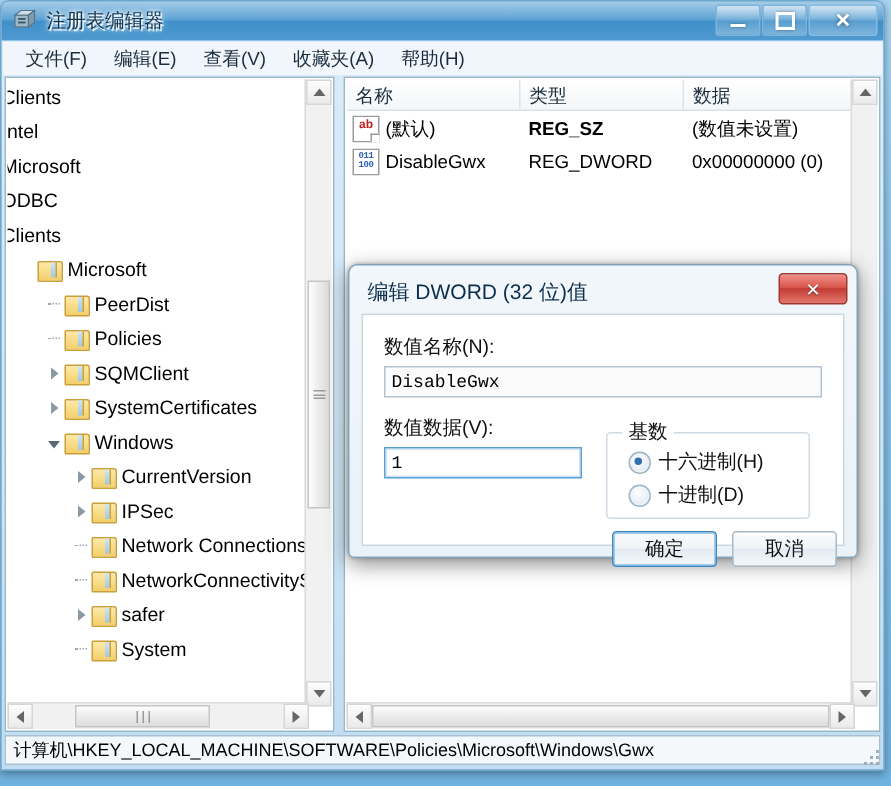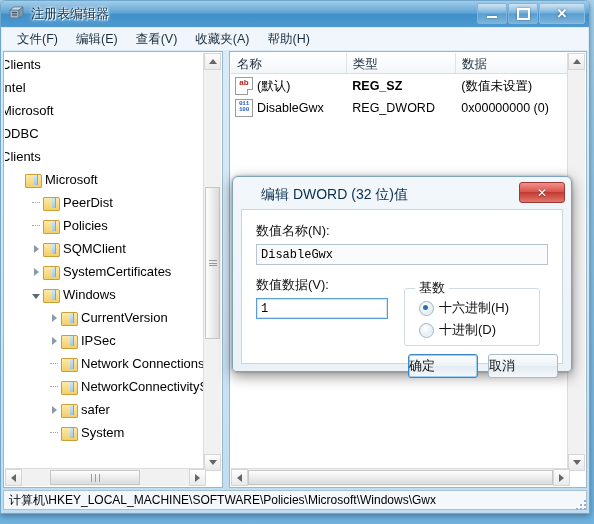--- a/index.html
+++ b/index.html
@@ -319,21 +319,20 @@
     border: 1px solid #7fa3bd;
     border-radius: 6px 6px 4px 4px;
     box-shadow: 0 4px 14px rgba(0,0,0,0.45), 0 0 3px rgba(0,0,0,0.3);
     box-sizing: border-box;
   }
   .dlg-title {
     position: absolute; left: 12px; top: 9px;
     font-size: 14px;
     color: #0b2e4d;
     white-space: nowrap;
-    margin-left: 16px;
   }
   .dlg-close {
     position: absolute; right: 6px; top: 5px;
     width: 44px; height: 19px;
     border: 1px solid #9b3a33;
     border-radius: 3px;
     background: linear-gradient(180deg,#f0918a 0%, #d9564c 45%, #c33c33 50%, #e2766c 100%);
     display:flex; align-items:center; justify-content:center;
     color: #ffffff; font-weight: bold; font-size: 12px;
     text-shadow: 0 1px 1px rgba(0,0,0,0.45);
@@ -401,21 +400,21 @@
     width:5px; height:5px; border-radius:50%;
     background: #2f6fad;
   }
   .btn {
     position: absolute;
     height: 24px;
     box-sizing: border-box;
     border: 1px solid #a9b9c6;
     border-radius: 3px;
     background: linear-gradient(180deg,#fbfdfe 0%,#eef3f7 48%,#e2eaf1 50%,#f4f8fb 100%);
-    display: flex; align-items: center; justify-content: flex-start;
+    display: flex; align-items: center; justify-content: center;
     font-size: 13px; color: #101010;
     cursor: default;
   }
   .btn.default {
     border: 1px solid #3c87c4;
     box-shadow: 0 0 0 1px #9fcdf0 inset;
   }
 </style>
 </head>
 <body>

